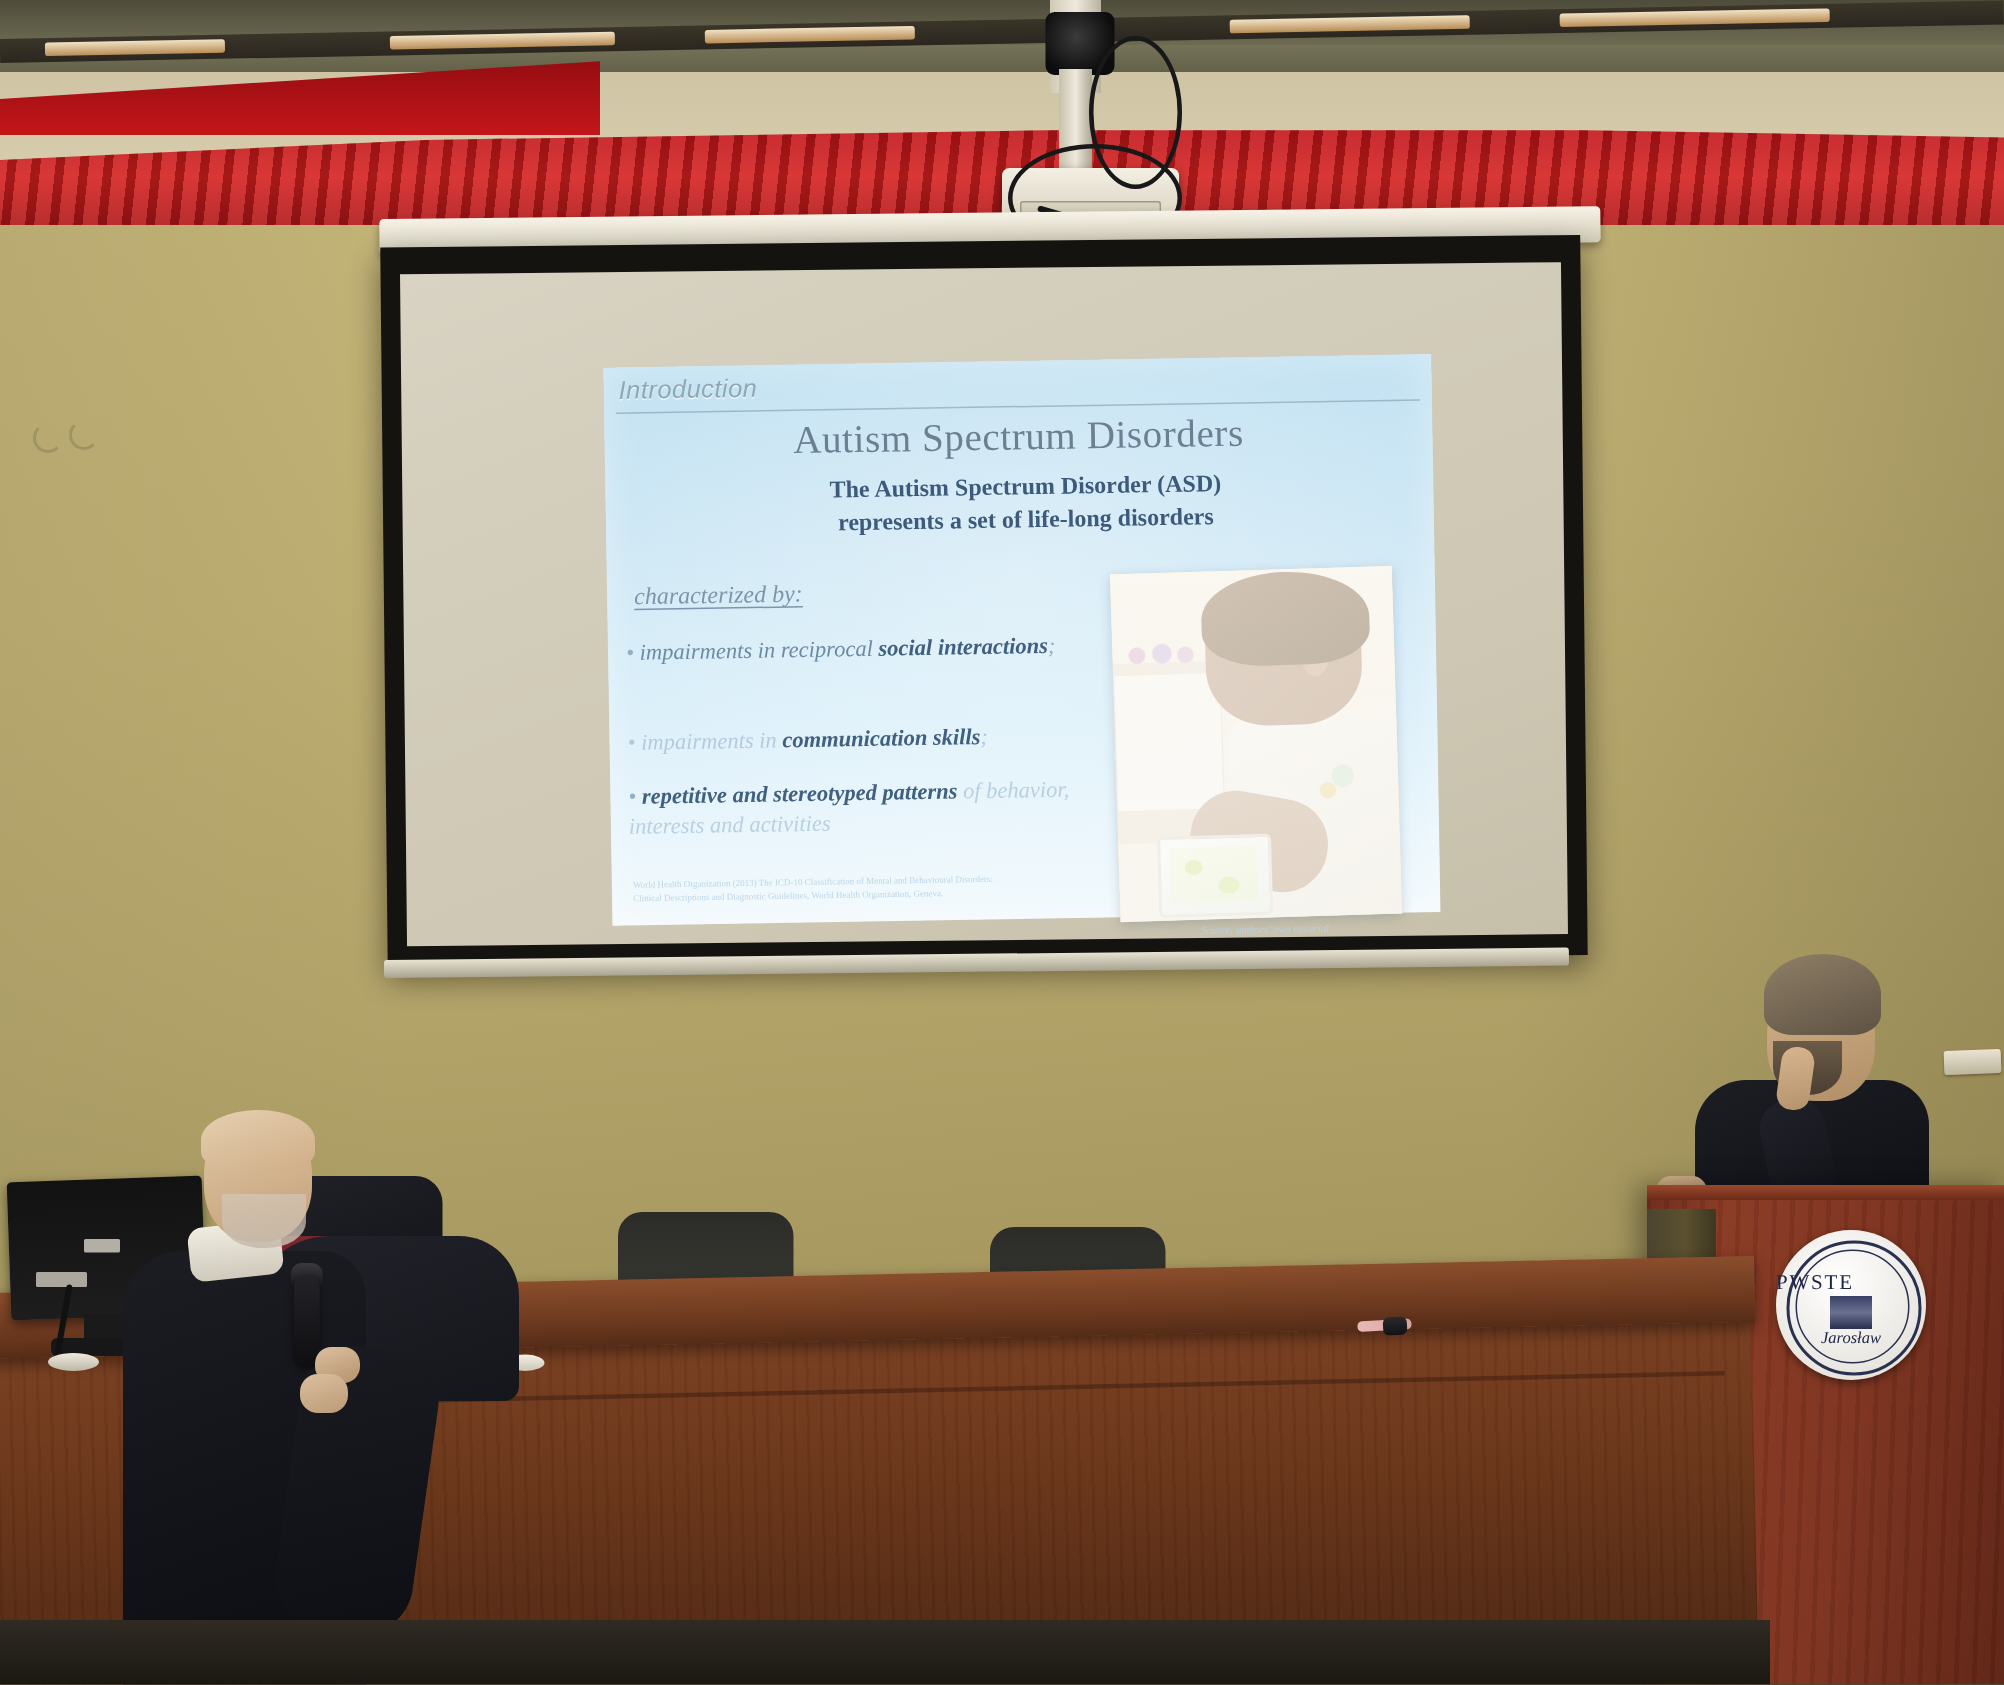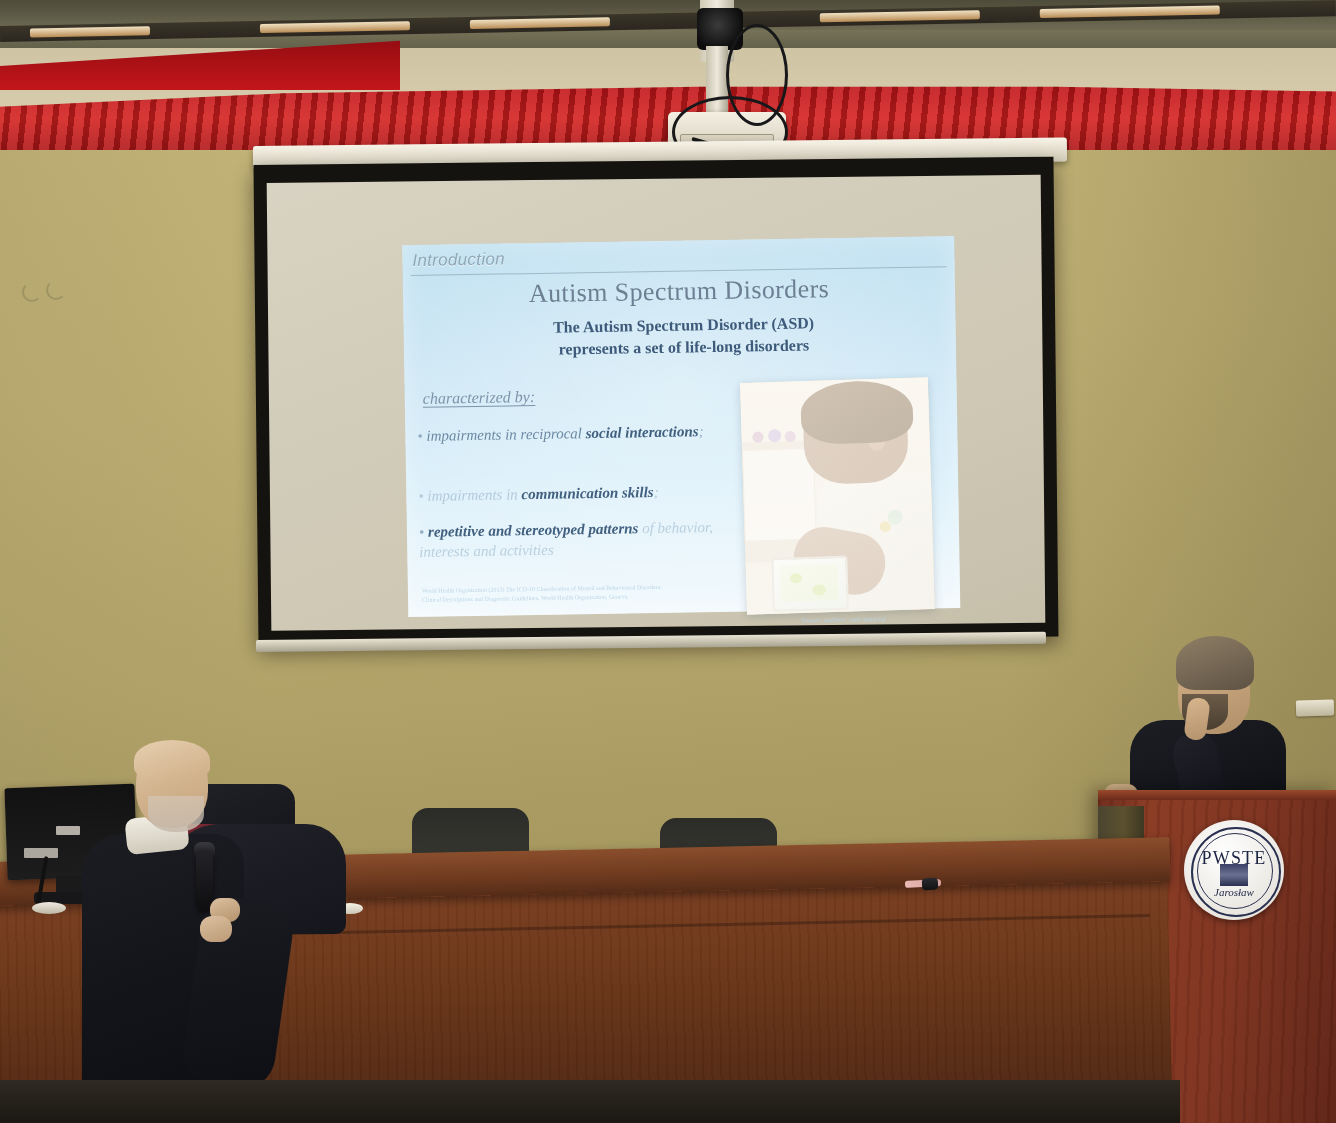--- a/index.html
+++ b/index.html
@@ -239,22 +239,22 @@
     background:linear-gradient(180deg,#8d4026,#5f2716);}
   #podium-topedge{left:1098px;top:790px;width:240px;height:10px;
     background:linear-gradient(180deg,#9a492c,#6c2b1a);}
   #logo{left:1184px;top:820px;width:100px;height:100px;border-radius:50%;
     background:radial-gradient(circle at 42% 34%,#ffffff,#e6e3dc 78%,#c9c5bb 100%);
     box-shadow:0 2px 6px rgba(0,0,0,.45);}
   #logo-ring{left:7px;top:7px;width:86px;height:86px;border-radius:50%;
     border:2px solid #2a3050;}
   #logo-ring2{left:13px;top:13px;width:74px;height:74px;border-radius:50%;
     border:1px solid #2a3050;}
-  #logo-pwste{left:0;top:28px;width:100px;text-align:center;
-    font-family:"Liberation Serif",serif;font-size:18px;letter-spacing:1.2px;color:#1d2443;}
+  #logo-pwste{left:0;top:28px;width:100px;text-align:left;
+    font-family:"Liberation Serif",serif;font-size:14px;letter-spacing:1.2px;color:#1d2443;}
   #logo-jaroslaw{left:0;top:66px;width:100px;text-align:center;
     font-family:"Liberation Serif",serif;font-size:11px;color:#1d2443;font-style:italic;}
   #logo-crest{left:36px;top:44px;width:28px;height:22px;
     background:linear-gradient(180deg,#3a4166 0%,#6a7090 50%,#2a3050 100%);}
 
   
   #floor{left:0;top:1080px;width:1180px;height:43px;
     background:linear-gradient(180deg,#2f2a22,#1b1813);}
 </style>
 </head>

